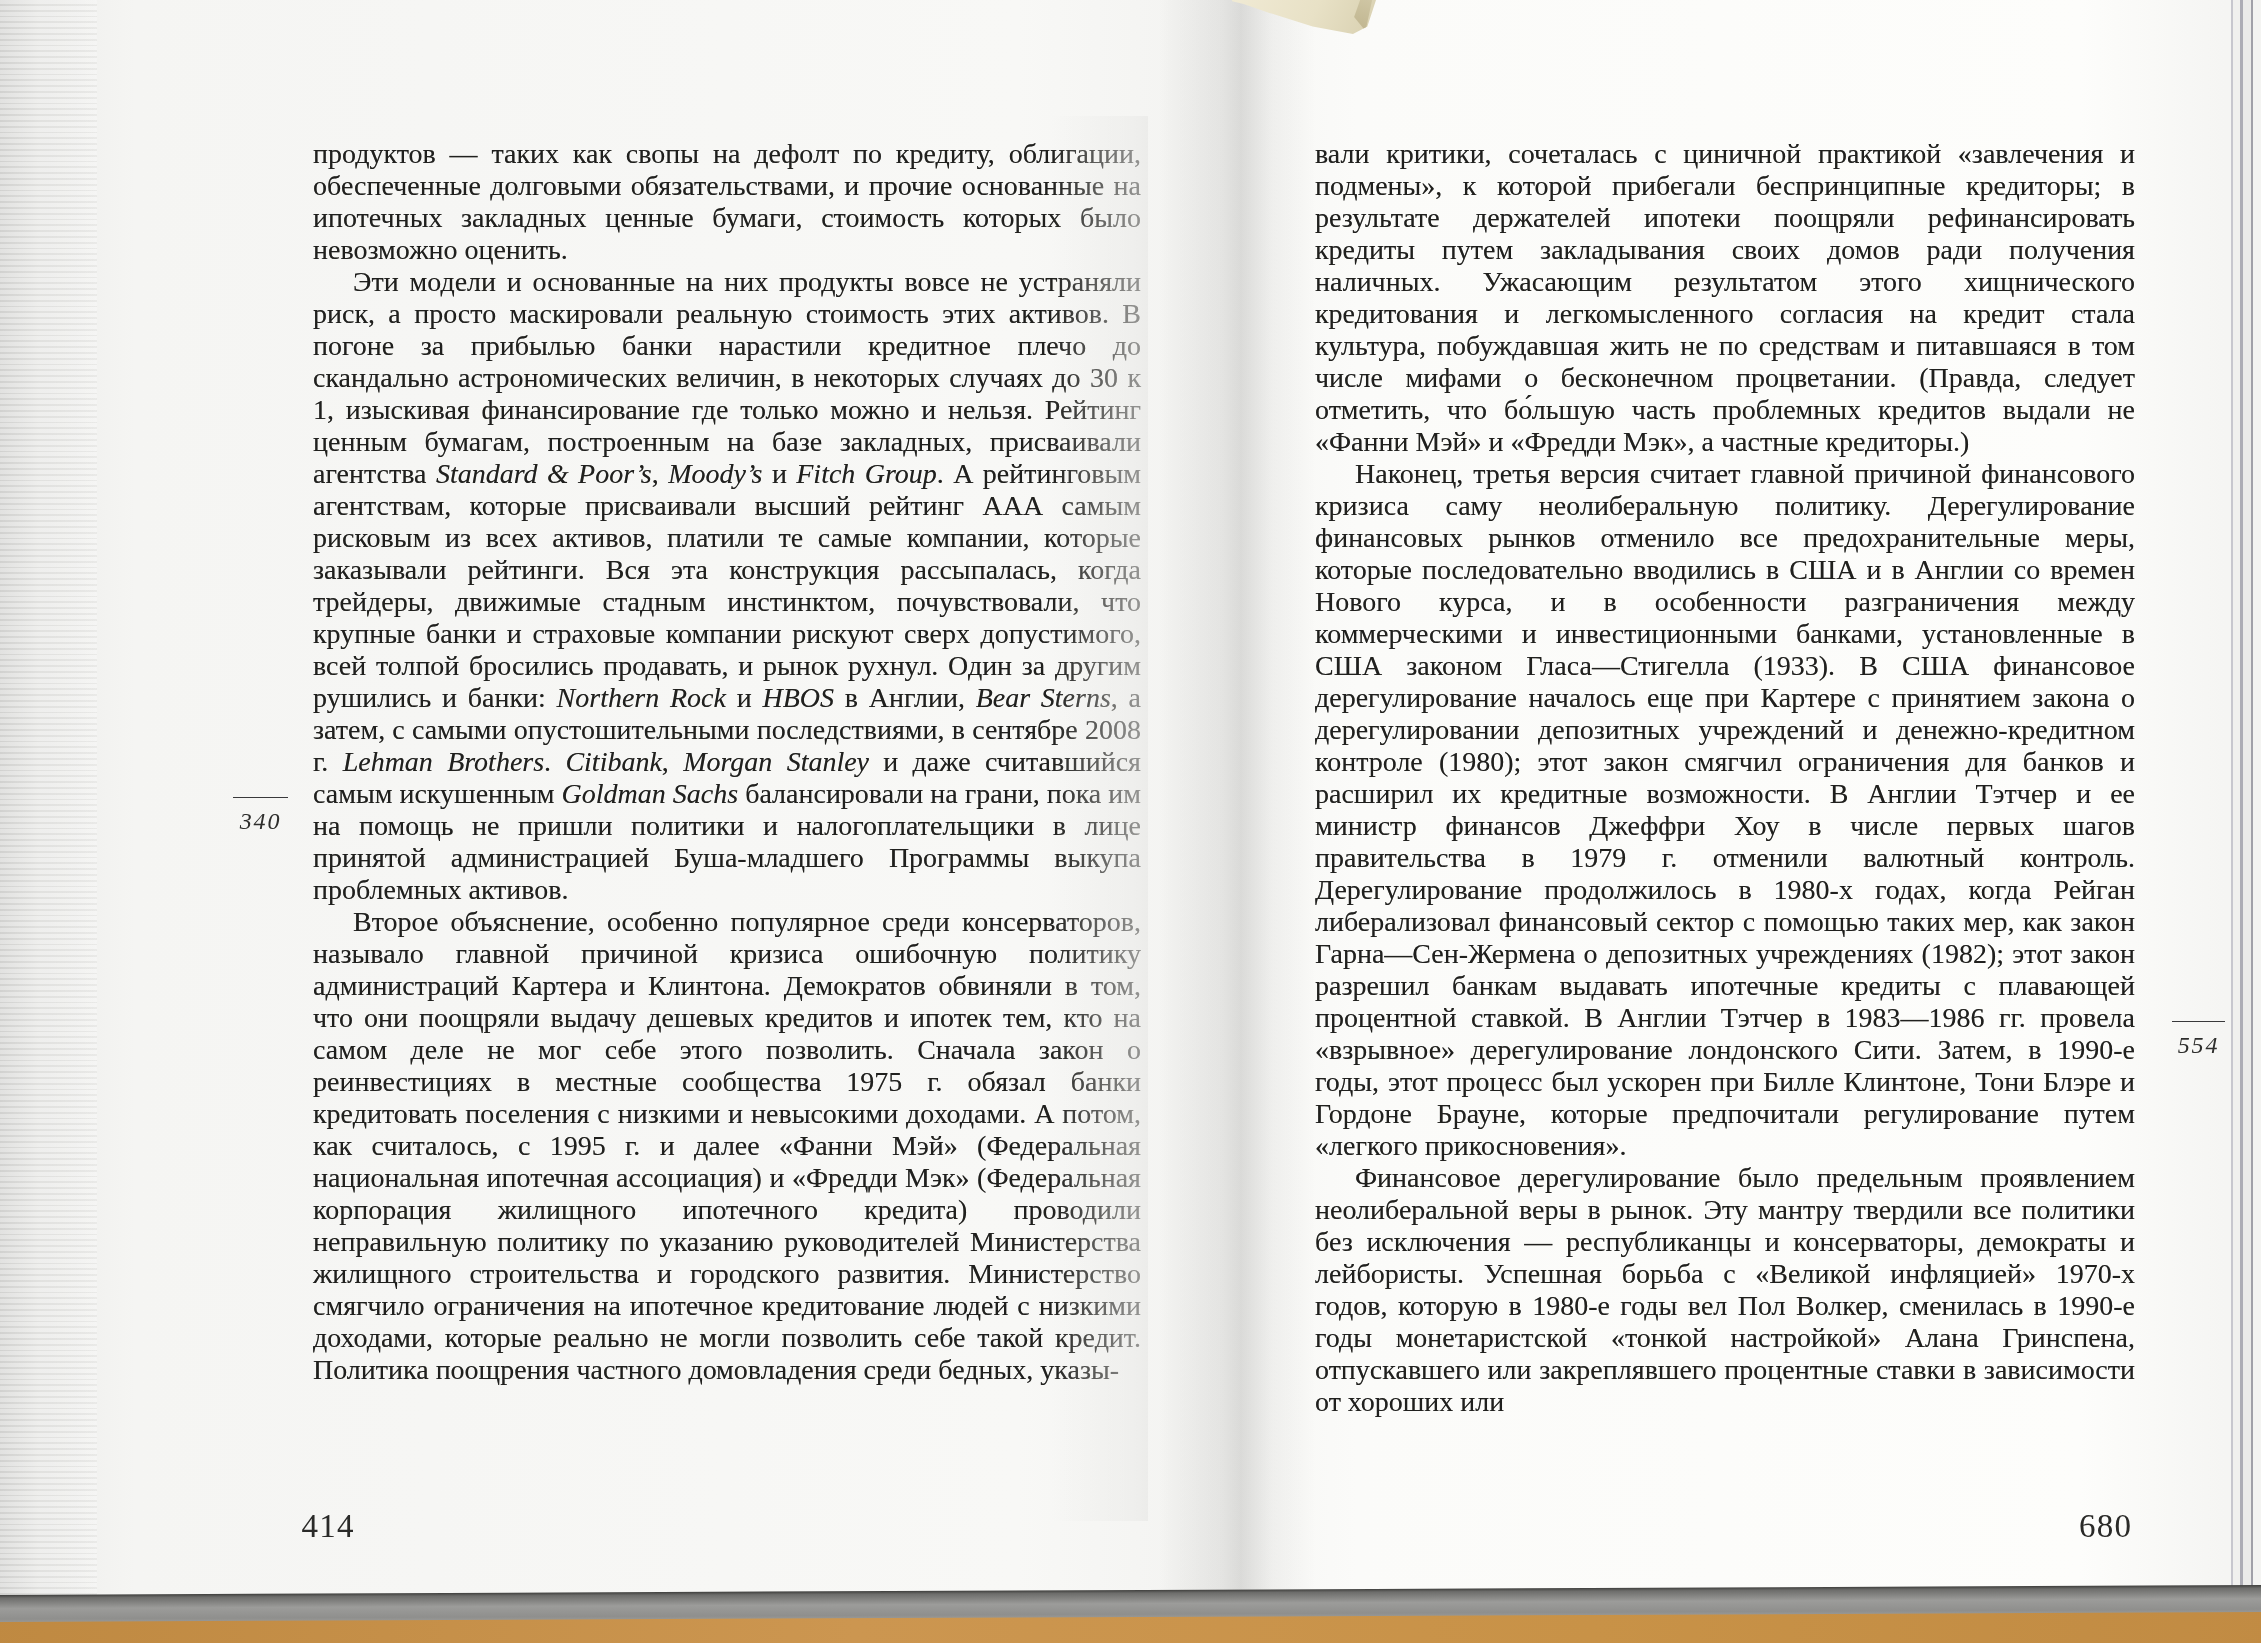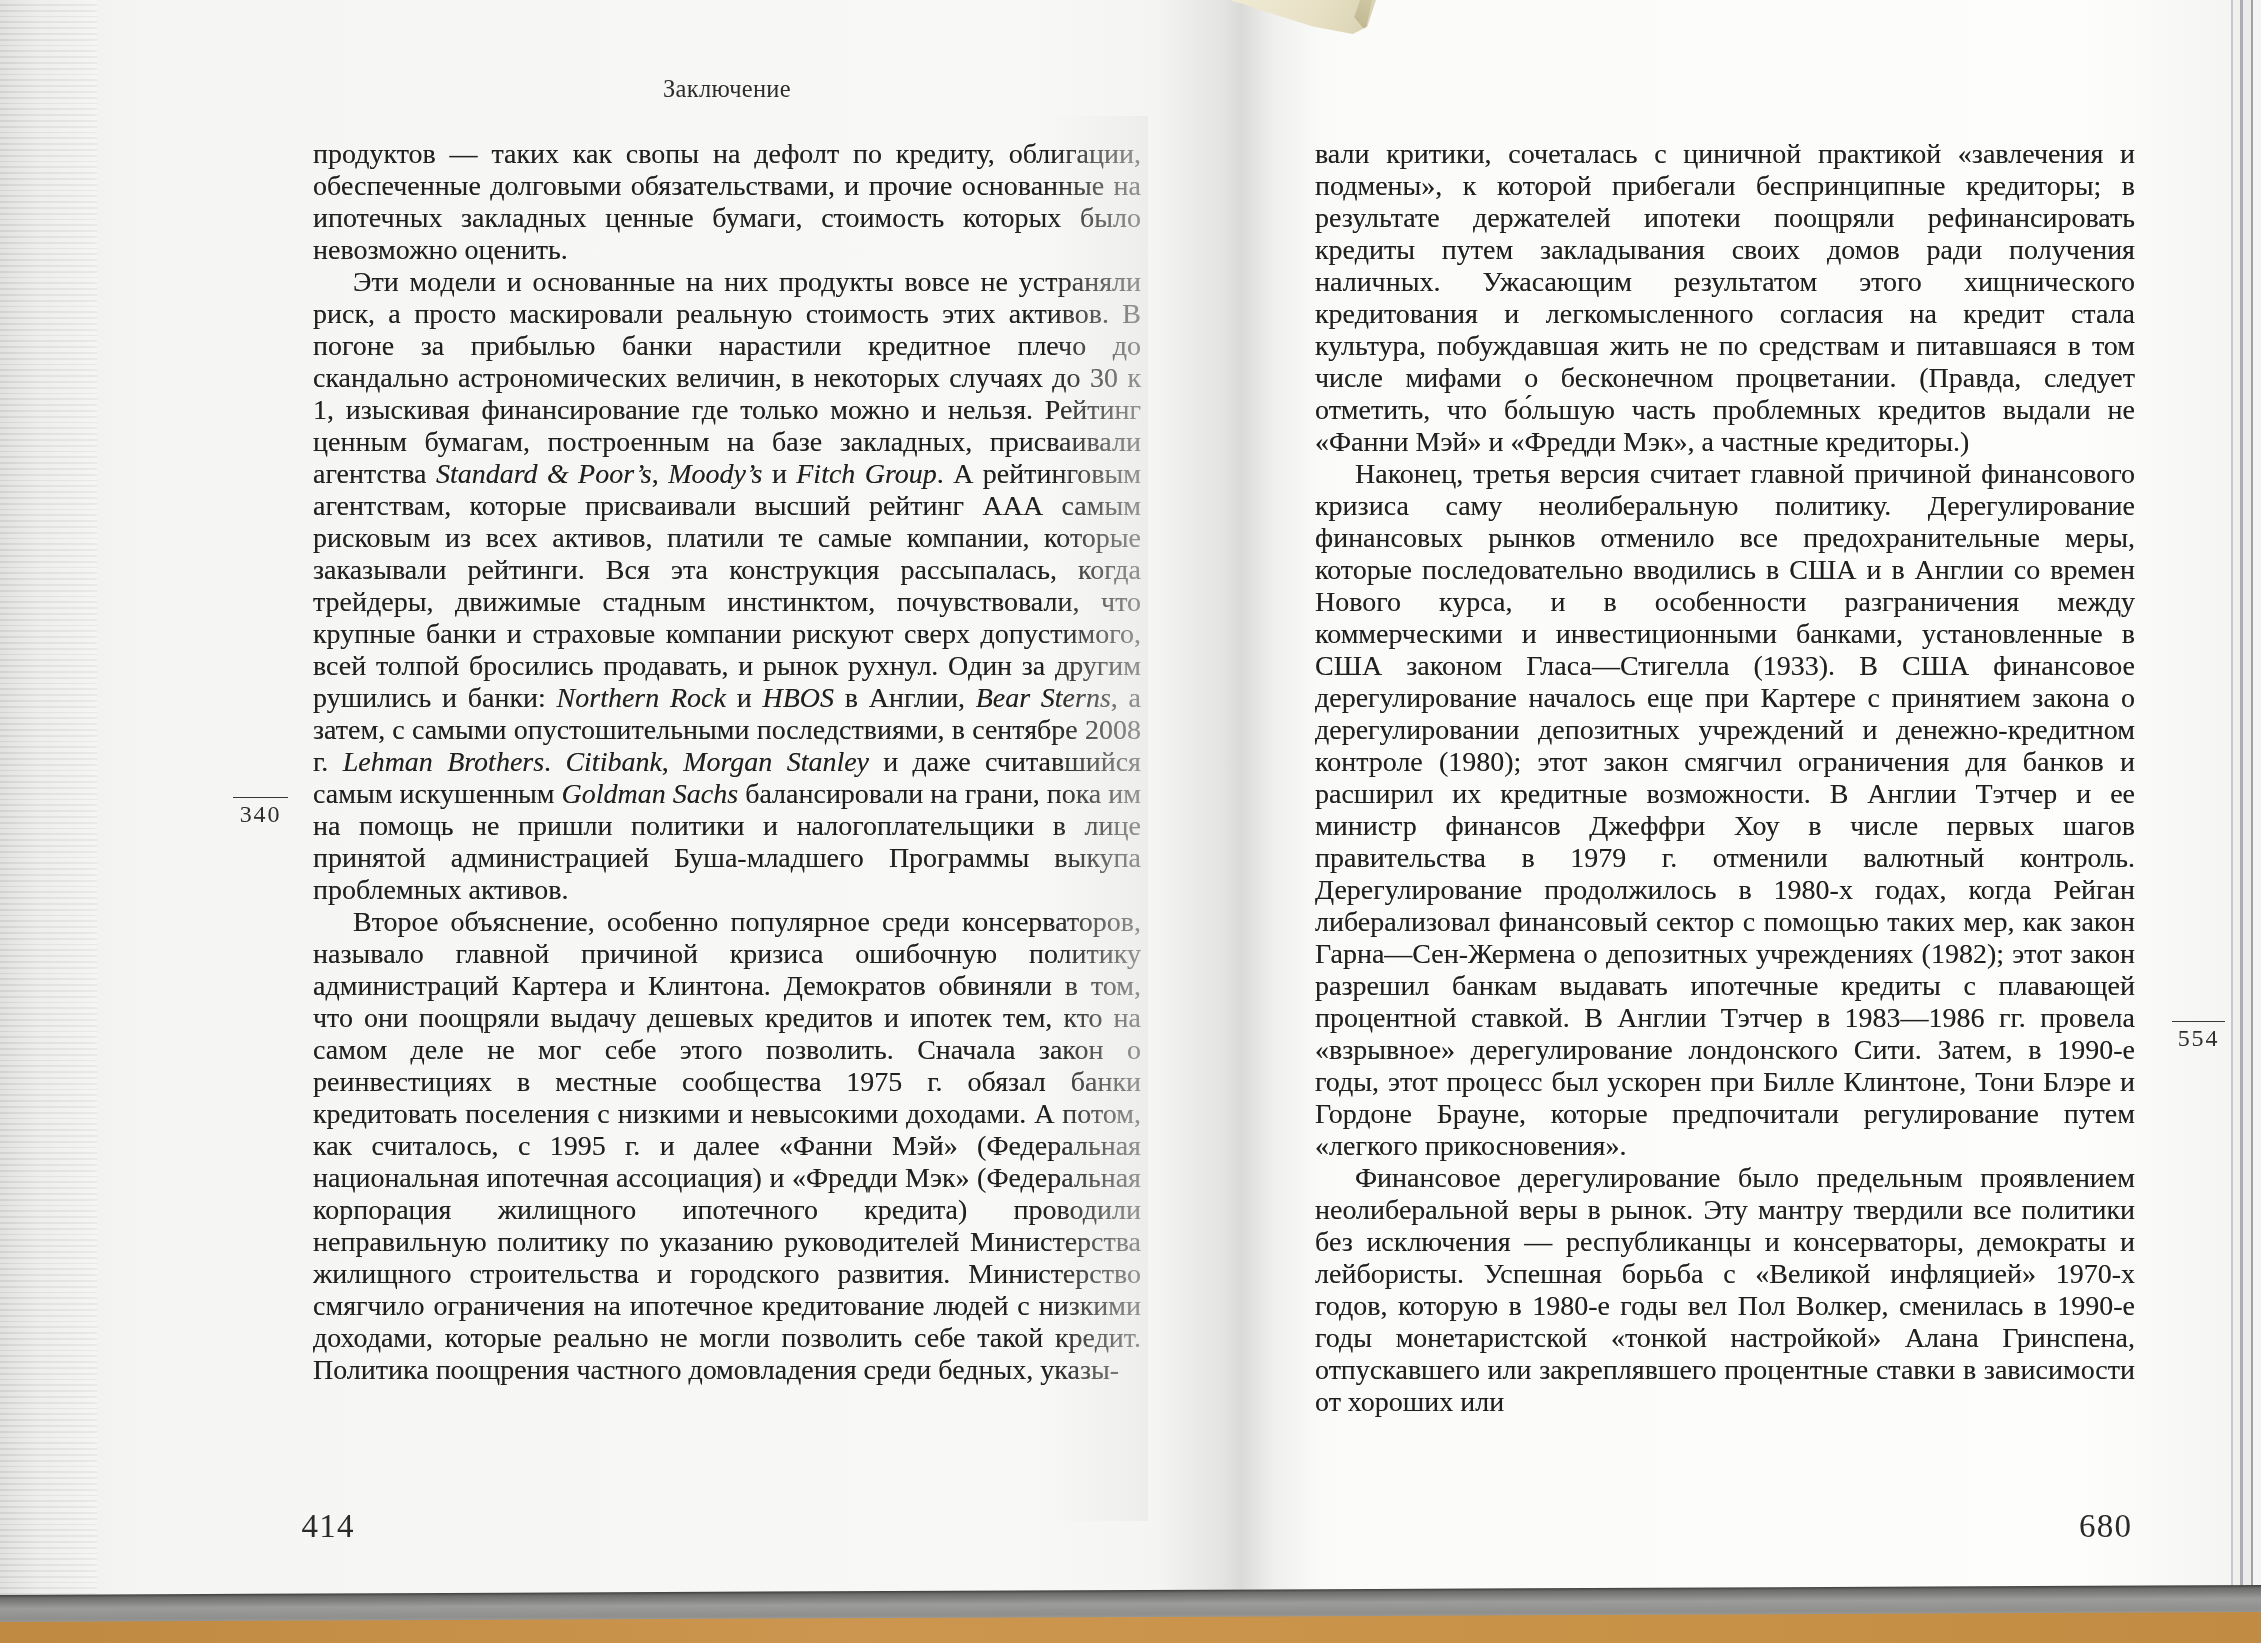--- a/index.html
+++ b/index.html
@@ -62,22 +62,22 @@
   .text-block p{margin:0;}
   .text-block p.indent{text-indent:40px;}
   .text-block .it{font-style:italic;}
   .page-number{
     position:absolute;top:1508px;font-size:33px;color:#2a2a28;letter-spacing:1.3px;
   }
   .page-left .page-number{left:-11.6px;}
   .page-right .page-number{right:2.6px;}
   
   .margin-note{
-    position:absolute;font-size:24px;color:#2e2e2c;
-    border-top:1.9px solid #39393b;padding-top:3px;text-align:center;
+    position:absolute;font-size:24px;font-style:italic;color:#2e2e2c;
+    border-top:1.9px solid #39393b;padding-top:10px;text-align:center;
     letter-spacing:1.9px;
   }
   .margin-note.mn-left{left:-80px;top:797px;width:55px;}
   .margin-note.mn-right{right:-90px;top:1021px;width:53px;}
   
   .fade-right{
     position:absolute;left:738px;top:116px;width:97px;height:1405px;
     background:linear-gradient(90deg, rgba(240,240,238,0) 0%, rgba(234,234,232,0.55) 85%, rgba(230,230,228,0.6) 100%);
     z-index:3;pointer-events:none;
   }
@@ -99,21 +99,20 @@
 <body>
 
 <div class="sheet">
   <div class="left-strip">
     <div class="banding"></div>
   </div>
 
   <div class="gutter"></div>
 
   <div class="page page-left">
-    <div class="running-head">Заключение</div>
     <div class="margin-note mn-left">340</div>
     <div class="text-block">
         <p><span>продуктов — таких как свопы на дефолт по кредиту, облигации, обеспеченные долговыми обязательствами, и прочие основанные на ипотечных закладных ценные бумаги, стоимость которых было невозможно оценить.</span></p>
         <p class="indent"><span>Эти модели и основанные на них продукты вовсе не устраняли риск, а просто маскировали реальную стоимость этих активов. В погоне за прибылью банки нарастили кредитное плечо до скандально астрономических величин, в некоторых случаях до 30 к 1, изыскивая финансирование где только можно и нельзя. Рейтинг ценным бумагам, построенным на базе закладных, присваивали агентства </span><span class="it">Standard &amp; Poor’s</span><span>, </span><span class="it">Moody’s</span><span> и </span><span class="it">Fitch Group</span><span>. А рейтинговым агентствам, которые присваивали высший рейтинг ААА самым рисковым из всех активов, платили те самые компании, которые заказывали рейтинги. Вся эта конструкция рассыпалась, когда трейдеры, движимые стадным инстинктом, почувствовали, что крупные банки и страховые компании рискуют сверх допустимого, всей толпой бросились продавать, и рынок рухнул. Один за другим рушились и банки: </span><span class="it">Northern Rock</span><span> и </span><span class="it">HBOS</span><span> в Англии, </span><span class="it">Bear Sterns</span><span>, а затем, с самыми опустошительными последствиями, в сентябре 2008 г. </span><span class="it">Lehman Brothers</span><span>. </span><span class="it">Citibank</span><span>, </span><span class="it">Morgan Stanley</span><span> и даже считавшийся самым искушенным </span><span class="it">Goldman Sachs</span><span> балансировали на грани, пока им на помощь не пришли политики и налогоплательщики в лице принятой администрацией Буша-младшего Программы выкупа проблемных активов.</span></p>
         <p class="indent"><span>Второе объяснение, особенно популярное среди консерваторов, называло главной причиной кризиса ошибочную политику администраций Картера и Клинтона. Демократов обвиняли в том, что они поощряли выдачу дешевых кредитов и ипотек тем, кто на самом деле не мог себе этого позволить. Сначала закон о реинвестициях в местные сообщества 1975 г. обязал банки кредитовать поселения с низкими и невысокими доходами. А потом, как считалось, с 1995 г. и далее «Фанни Мэй» (Федеральная национальная ипотечная ассоциация) и «Фредди Мэк» (Федеральная корпорация жилищного ипотечного кредита) проводили неправильную политику по указанию руководителей Министерства жилищного строительства и городского развития. Министерство смягчило ограничения на ипотечное кредитование людей с низкими доходами, которые реально не могли позволить себе такой кредит. Политика поощрения частного домовладения среди бедных, указы-</span></p>
       </div>
     <div class="fade-right"></div>
     <div class="page-number">414</div>
   </div>
 

